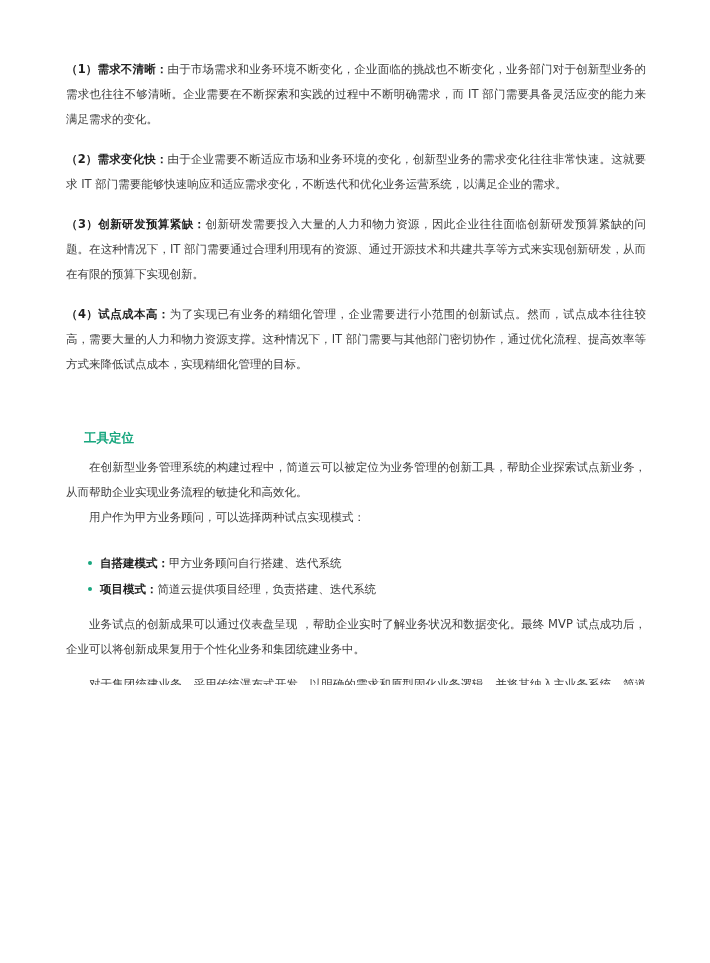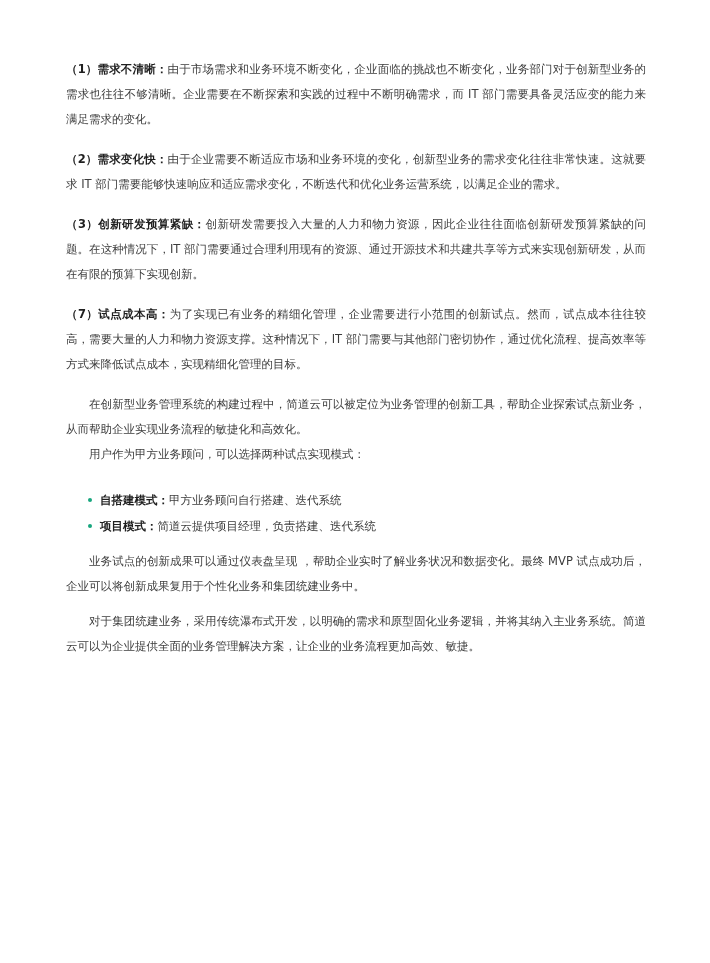--- a/index.html
+++ b/index.html
@@ -79,22 +79,23 @@
 
 <div class="page">
   <div class="content">
 
     <p class="num-para"><span class="lead">（1）需求不清晰：</span><span>由于市场需求和业务环境不断变化，企业面临的挑战也不断变化，业务部门对于创新型业务的需求也往往不够清晰。企业需要在不断探索和实践的过程中不断明确需求，而 IT 部门需要具备灵活应变的能力来满足需求的变化。</span></p>
 
     <p class="num-para"><span class="lead">（2）需求变化快：</span><span>由于企业需要不断适应市场和业务环境的变化，创新型业务的需求变化往往非常快速。这就要求 IT 部门需要能够快速响应和适应需求变化，不断迭代和优化业务运营系统，以满足企业的需求。</span></p>
 
     <p class="num-para"><span class="lead">（3）创新研发预算紧缺：</span><span>创新研发需要投入大量的人力和物力资源，因此企业往往面临创新研发预算紧缺的问题。在这种情况下，IT 部门需要通过合理利用现有的资源、通过开源技术和共建共享等方式来实现创新研发，从而在有限的预算下实现创新。</span></p>
 
-    <p class="num-para"><span class="lead">（7）试点成本高：</span><span>为了实现已有业务的精细化管理，企业需要进行小范围的创新试点。然而，试点成本往往较高，需要大量的人力和物力资源支撑。这种情况下，IT 部门需要与其他部门密切协作，通过优化流程、提高效率等方式来降低试点成本，实现精细化管理的目标。</span></p>
+    <p class="num-para"><span class="lead">（4）试点成本高：</span><span>为了实现已有业务的精细化管理，企业需要进行小范围的创新试点。然而，试点成本往往较高，需要大量的人力和物力资源支撑。这种情况下，IT 部门需要与其他部门密切协作，通过优化流程、提高效率等方式来降低试点成本，实现精细化管理的目标。</span></p>
 
+    <h3 class="section-heading">工具定位</h3>
 
     <p class="indent">在创新型业务管理系统的构建过程中，简道云可以被定位为业务管理的创新工具，帮助企业探索试点新业务，从而帮助企业实现业务流程的敏捷化和高效化。</p>
 
     <p class="indent lead-line">用户作为甲方业务顾问，可以选择两种试点实现模式：</p>
 
     <ul class="bullets">
       <li><span class="bullet-dot"></span><span class="lead">自搭建模式：</span><span>甲方业务顾问自行搭建、迭代系统</span></li>
       <li><span class="bullet-dot"></span><span class="lead">项目模式：</span><span>简道云提供项目经理，负责搭建、迭代系统</span></li>
     </ul>
 

